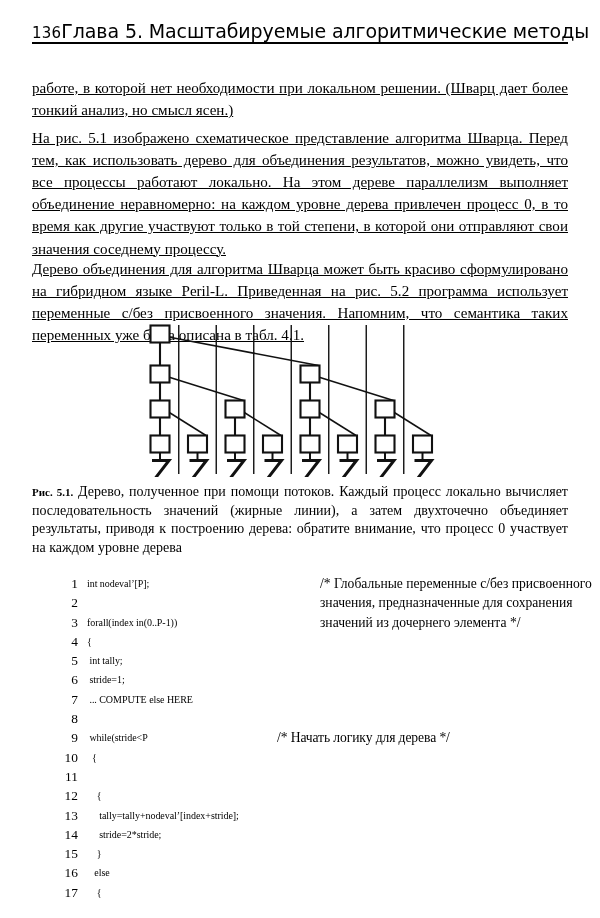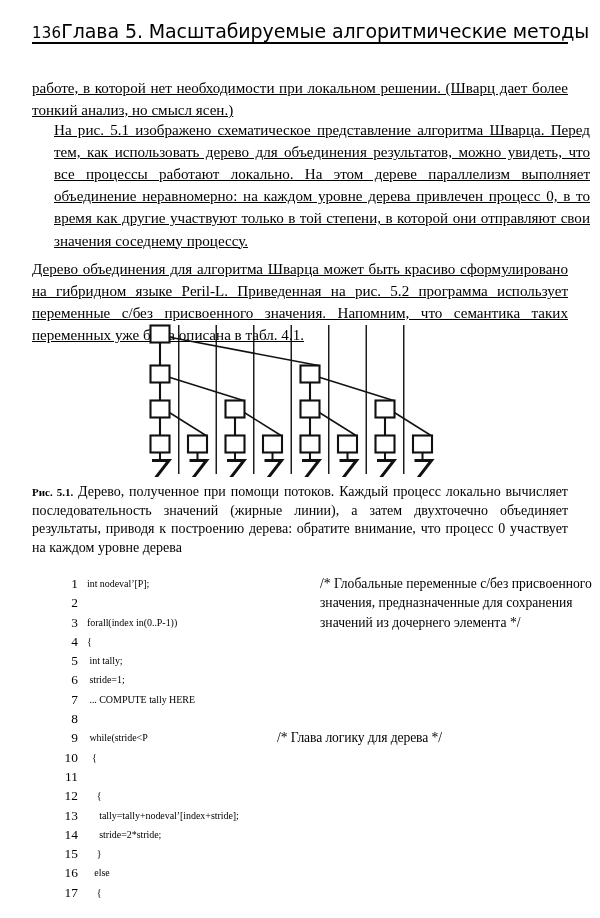--- a/index.html
+++ b/index.html
@@ -58,21 +58,21 @@
     left: 32px;
     width: 536px;
     font-size: 15.1px;
     line-height: 22.1px;
     text-align: justify;
     text-justify: inter-word;
     hyphens: manual;
     text-decoration: underline;
   }
   .p1 { top: 62px; }
-  .p2 { top: 104px; margin-left: 22px; }
+  .p2 { top: 112px; }
   .p3 { top: 243px; }
 
   
   .figure {
     position: absolute;
     left: 0;
     top: 322px;
     width: 600px;
     height: 155px;
   }
@@ -244,30 +244,30 @@
         <div class="code-row">
           <span class="ln">5</span>
           <span class="src"> int tally;</span>
         </div>
         <div class="code-row">
           <span class="ln">6</span>
           <span class="src"> stride=1;</span>
         </div>
         <div class="code-row">
           <span class="ln">7</span>
-          <span class="src"> ... COMPUTE tally HERE</span>
+          <span class="src"> ... COMPUTE else HERE</span>
         </div>
         <div class="code-row">
           <span class="ln">8</span>
           <span class="src"></span>
         </div>
         <div class="code-row">
           <span class="ln">9</span>
           <span class="src"> while(stride&lt;P</span>
-          <span class="cmt">/* Глава логику для дерева  */</span>
+          <span class="cmt">/* Начать логику для дерева  */</span>
         </div>
         <div class="code-row">
           <span class="ln">10</span>
           <span class="src">  {</span>
         </div>
         <div class="code-row">
           <span class="ln">11</span>
         </div>
         <div class="code-row">
           <span class="ln">12</span>

